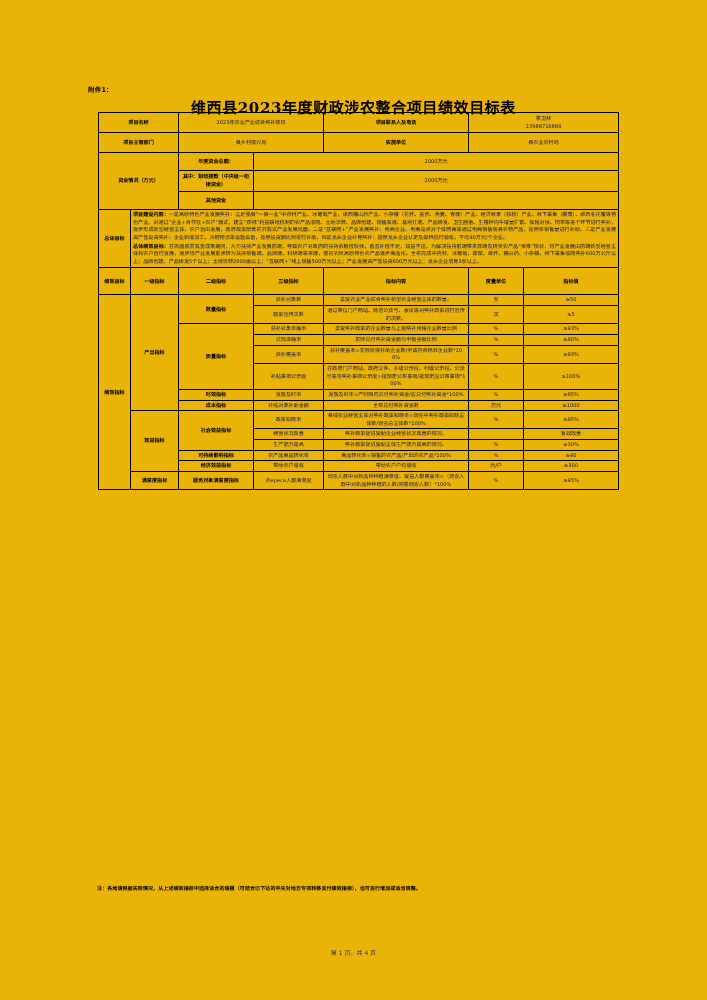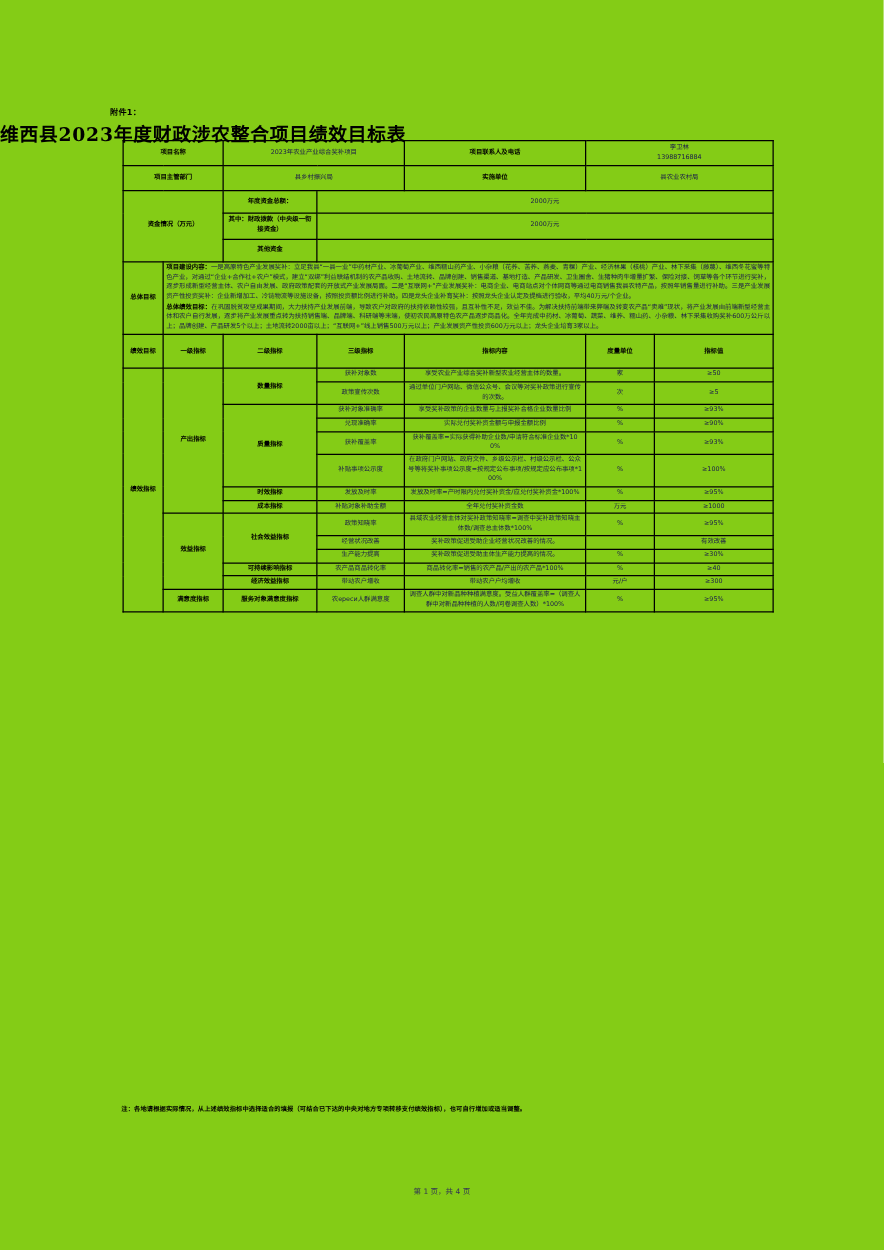--- a/index.html
+++ b/index.html
@@ -9,37 +9,38 @@
     background: #ffffff;
   }
   body {
     font-family: "DejaVu Sans", "Liberation Sans", sans-serif;
     color: #000000;
   }
   .page {
     position: relative;
     width: 707px;
     height: 1000px;
-    background: #84cc16;
+    background: #eab308;
     box-sizing: border-box;
     overflow: hidden;
   }
   .attachment-label {
     position: absolute;
     left: 88px;
     top: 84px;
     font-size: 6.5px;
     font-weight: bold;
     letter-spacing: 0.2px;
   }
   .doc-title {
     position: absolute;
     left: 0;
     right: 0;
     top: 96px;
+    text-align: center;
     font-size: 15px;
     font-weight: bold;
     letter-spacing: 0.6px;
     font-family: "DejaVu Serif", "Liberation Serif", serif;
   }
   table.main {
     position: absolute;
     left: 98px;
     top: 112px;
     width: 520px;

